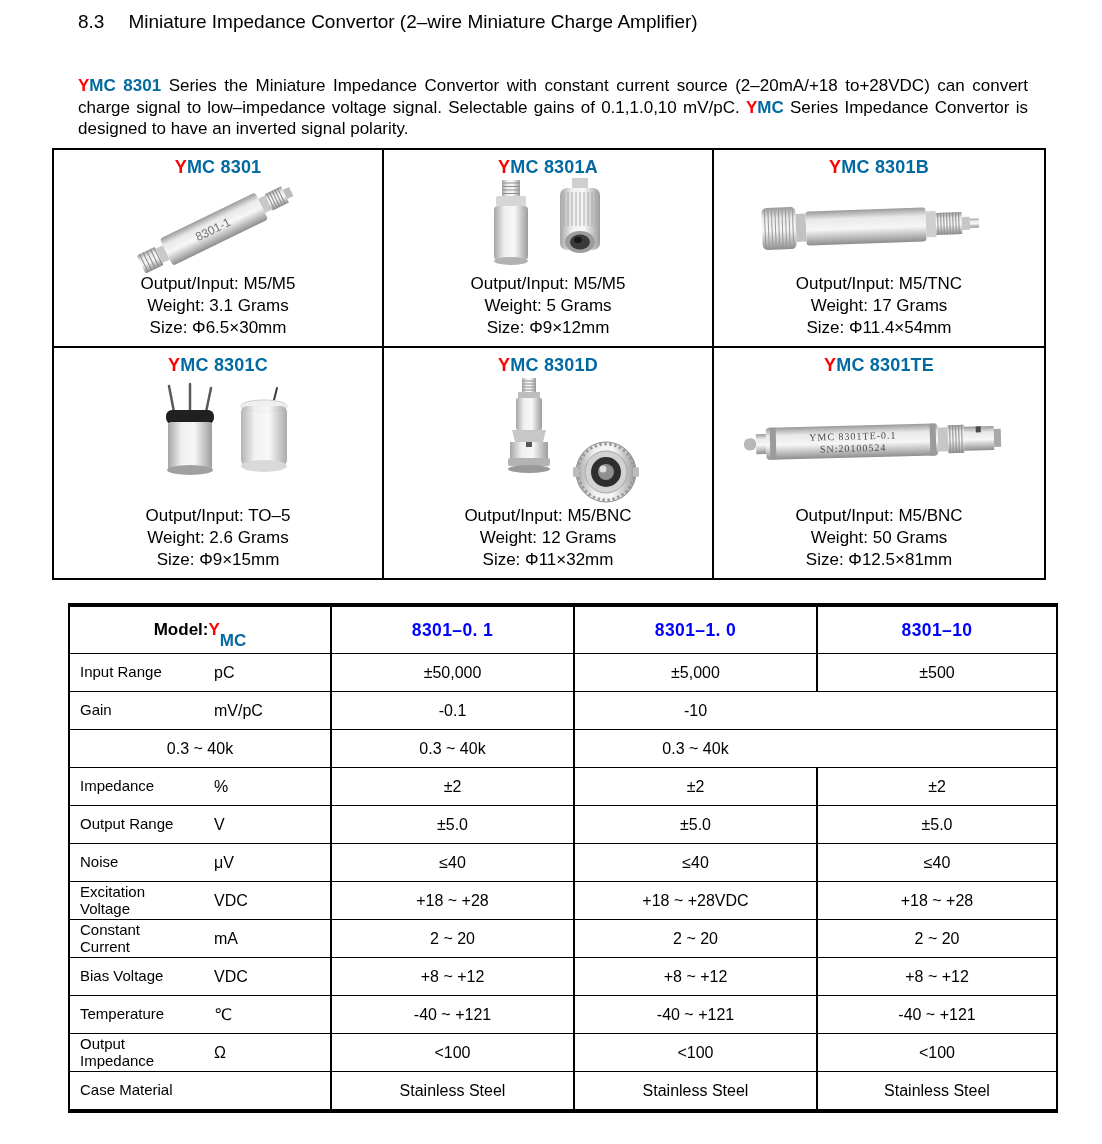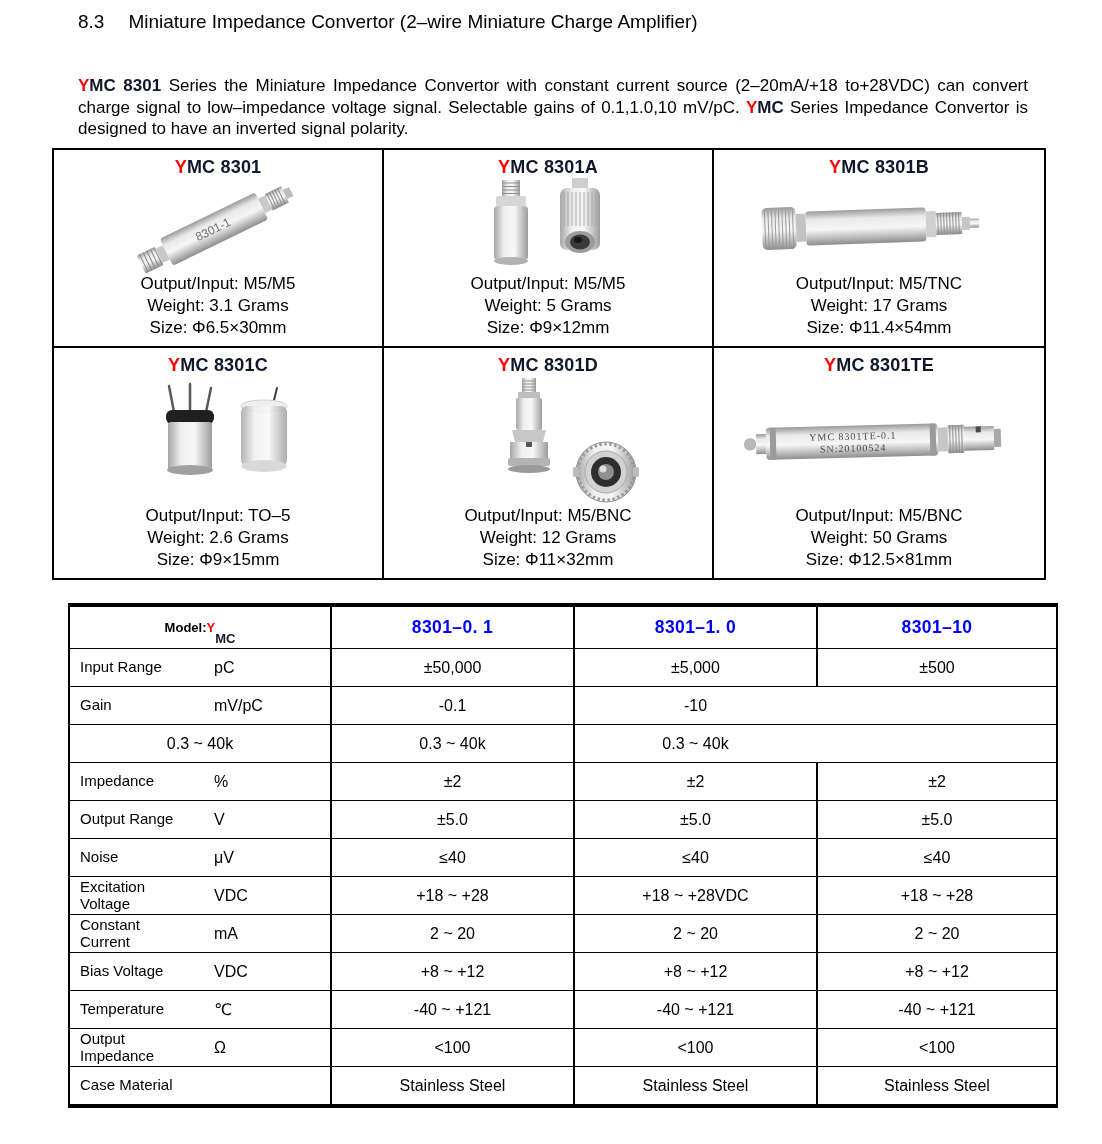--- a/index.html
+++ b/index.html
@@ -7,21 +7,21 @@
         font-family:"Liberation Sans","DejaVu Sans",sans-serif;color:#000;}
 
   
   .heading{position:absolute;left:78px;top:11px;font-size:19px;font-weight:normal;}
   .heading .hnum{margin-right:24px;}
 
   
   .intro{position:absolute;left:78px;top:58px;width:950px;font-size:17px;line-height:21.5px;
          text-align:justify;}
   .brand-y{color:#FF0000;font-weight:bold;}
-  .brand-mc{color:#0f172a;font-weight:bold;margin-top:22px;}
+  .brand-mc{color:#0369a1;font-weight:bold;margin-top:22px;}
 
   
   .product-grid{position:absolute;left:52px;top:148px;width:990px;
                 display:grid;grid-template-columns:1fr 1fr 1fr;grid-template-rows:198px 230px;
                 border:2px solid #000;background:#fff;}
   .pcard{display:flex;flex-direction:column;align-items:center;
          border-right:2px solid #000;border-bottom:2px solid #000;padding-top:7px;box-sizing:border-box;}
   .pcard:nth-child(3n){border-right:none;}
   .pcard:nth-child(n+4){border-bottom:none;}
   .ptitle{font-size:18px;font-weight:bold;letter-spacing:.2px;}
@@ -30,21 +30,21 @@
 
   
   .spec-table{position:absolute;left:68px;top:603px;width:990px;box-sizing:border-box;
               border:2px solid #000;border-top-width:4px;border-bottom-width:4px;background:#fff;}
   .srow{display:grid;grid-template-columns:260px 243px 243px 1fr;}
   .srow + .srow, #specRows .srow:first-child{border-top:1.5px solid #000;}
   .scell{border-left:2px solid #000;display:flex;align-items:center;justify-content:center;
          min-height:37px;box-sizing:border-box;padding:2px 4px;}
   .srow .scell:first-child{border-left:none;}
   .shead .scell{min-height:38px;}
-  .head-model{font-size:13px;font-weight:bold;}
+  .head-model{font-size:17px;font-weight:bold;}
   .hcol{color:#0000FF;font-weight:bold;font-size:17.5px;letter-spacing:.4px;}
   .pcell{justify-content:flex-start;padding-left:10px;}
   .pname{display:inline-block;width:112px;font-size:15px;line-height:16.5px;}
   .punit{font-size:16px;margin-left:22px;white-space:nowrap;}
   #specRows .srow:nth-child(3) .pname{font-size:13px;}
   .vcell{font-size:16px;}
 </style>
 </head>
 <body>
 

